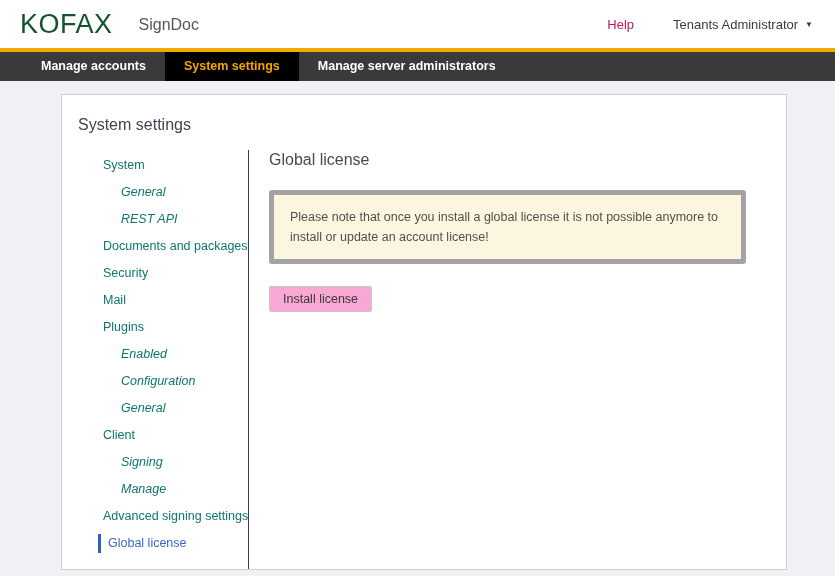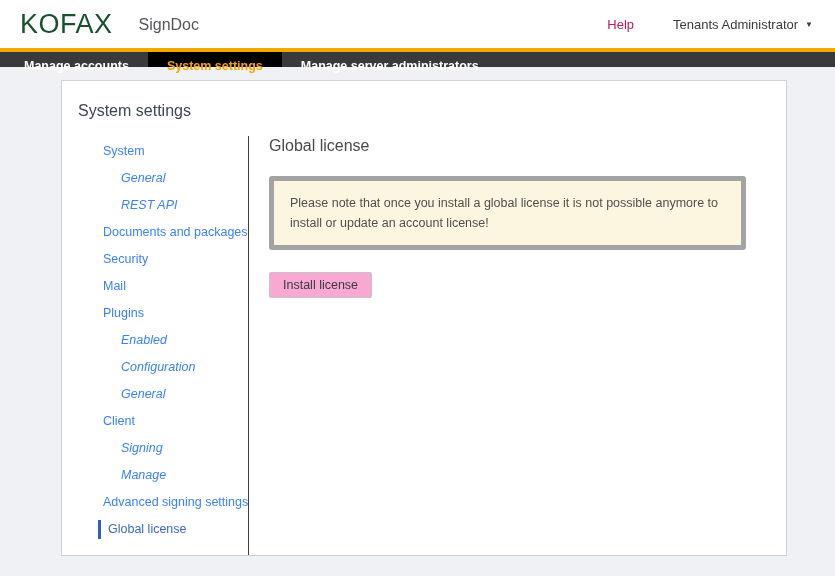--- a/index.html
+++ b/index.html
@@ -50,25 +50,25 @@
   }
   .account-menu .caret {
     font-size: 8px;
     color: #3A3A3A;
     margin-left: 7px;
     transform: translateY(-3px);
   }
 
   
   .nav-tabs {
-    height: 15px;
+    height: 29px;
     background: #3A3A3C;
     display: flex;
     align-items: stretch;
-    padding-left: 5px;
+    padding-left: 22px;
   }
   .nav-tab {
     font-size: 12.5px;
     font-weight: bold;
     color: #FFFFFF;
     line-height: 29px;
     padding: 0 19px;
     cursor: pointer;
     white-space: nowrap;
   }
@@ -97,21 +97,21 @@
   .sidenav {
     width: 187px;
     flex: 0 0 187px;
     border-right: 1px solid #3F3F3F;
     padding: 2px 0 12px 0;
   }
   .side-item {
     height: 27px;
     line-height: 27px;
     font-size: 12.5px;
-    color: #3b82f6;
+    color: #0f766e;
     padding-left: 41px;
     cursor: pointer;
     white-space: nowrap;
     position: relative;
   }
   .side-item.lvl1 { padding-left: 59px; font-style: italic; }
   .side-item.selected {
     color: #3B68C5;
     padding-left: 46px;
   }

